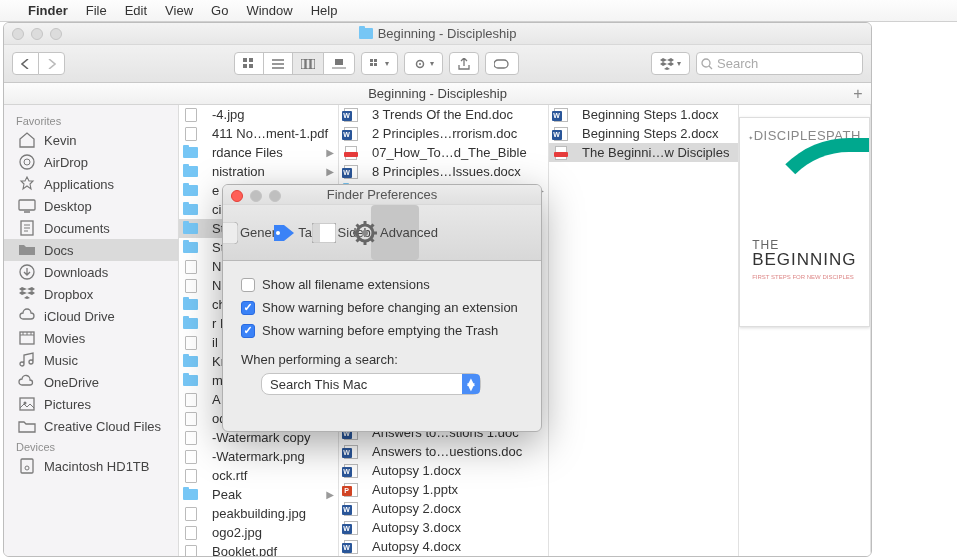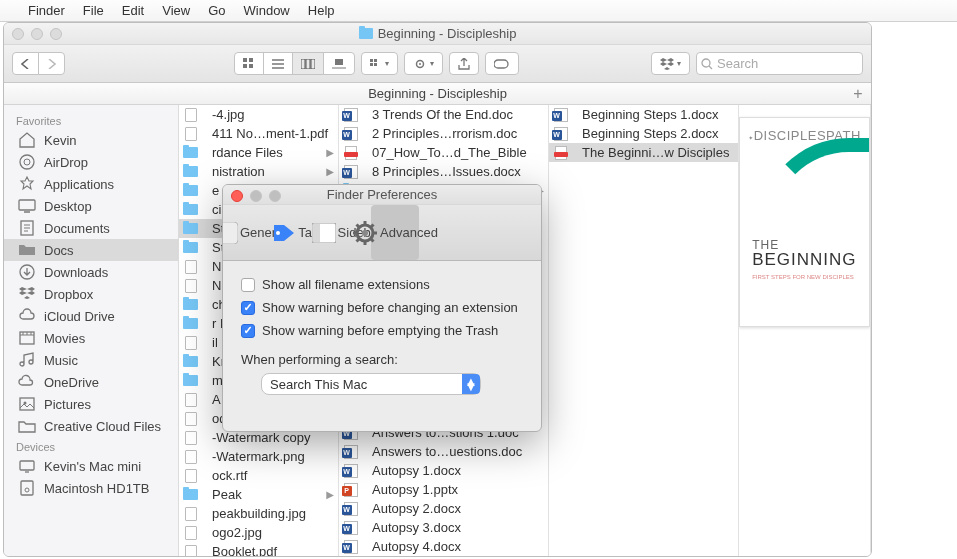--- a/index.html
+++ b/index.html
@@ -1,19 +1,19 @@
 <!DOCTYPE html>
 <html><head>
 <meta charset="utf-8">
 <style>
 *{margin:0;padding:0;box-sizing:border-box;font-family:-apple-system,BlinkMacSystemFont,"Helvetica Neue",sans-serif;font-size:13px;-webkit-font-smoothing:antialiased}
 body{background:#fff;width:957px;height:559px;overflow:hidden;position:relative;color:#333}
 .menubar{height:22px;background:linear-gradient(#fdfdfd,#f4f4f4);border-bottom:1px solid #d0d0d0;display:flex;align-items:center;padding:0 10px;gap:18px;font-weight:400}
 .menubar .apple{font-size:15px}
-.menubar .bold{font-weight:400}
+.menubar .bold{font-weight:700}
 .win{position:absolute;left:3px;top:22px;width:869px;height:535px;background:#fff;border:1px solid #bdbdbd;border-radius:6px;overflow:hidden;display:flex;flex-direction:column}
 .titlebar{height:22px;background:linear-gradient(#f3f3f3,#e7e7e7);border-bottom:1px solid #d8d8d8;display:flex;align-items:center;justify-content:center;position:relative;font-size:12px;color:#555}
 .lights{position:absolute;left:8px;top:5px;display:flex;gap:7px}
 .light{width:12px;height:12px;border-radius:50%;background:#dcdcdc;border:1px solid #c4c4c4}
 .folder-ico{width:14px;height:11px;background:#76c6f5;border-radius:1px;position:relative;display:inline-block;margin-right:5px;vertical-align:-1px}
 .folder-ico:before{content:"";position:absolute;top:-2px;left:0;width:6px;height:3px;background:#76c6f5;border-radius:1px 1px 0 0}
 .toolbar{height:38px;background:linear-gradient(#f1f1f1,#e4e4e4);border-bottom:1px solid #c8c8c8;display:flex;align-items:center;padding:0 8px;gap:6px}
 .btn{height:23px;background:#fff;border:1px solid #c4c4c4;border-radius:4px;display:flex;align-items:center;justify-content:center;padding:0 8px;font-size:11px;color:#555}
 .btn-grp{display:flex}
 .btn-grp .btn{border-radius:0;margin-left:-1px}
@@ -304,29 +304,20 @@
             <svg width="18" height="18" viewBox="0 0 18 18">
               <path d="M1 5h5l2 2h9v8H1z" fill="none" stroke="currentColor" stroke-width="1.3"></path>
             </svg>
           </span>
           <span>Creative Cloud Files</span>
         </div>
         <div class="sb-hdr">Devices</div>
         <div class="sb-item">
           <span class="ic">
             <svg width="18" height="18" viewBox="0 0 18 18">
-              <rect x="2" y="4" width="14" height="9" rx="1" fill="none" stroke="currentColor" stroke-width="1.3"></rect>
-              <path d="M7 15h4" stroke="currentColor" stroke-width="1.3"></path>
-            </svg>
-          </span>
-          <span>Kevin's Mac mini</span>
-        </div>
-        <div class="sb-item">
-          <span class="ic">
-            <svg width="18" height="18" viewBox="0 0 18 18">
               <rect x="3" y="2" width="12" height="14" rx="1" fill="none" stroke="currentColor" stroke-width="1.3"></rect>
               <circle cx="9" cy="11" r="2" fill="none" stroke="currentColor"></circle>
             </svg>
           </span>
           <span>Macintosh HD1TB</span>
         </div>
       </div>
     <div class="cols">
       <div class="col col1" id="col1">
           <div class="row">

